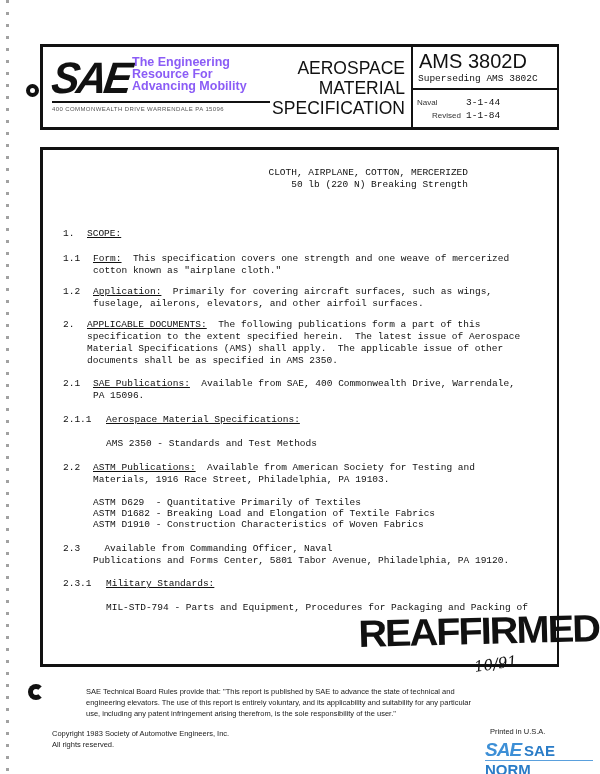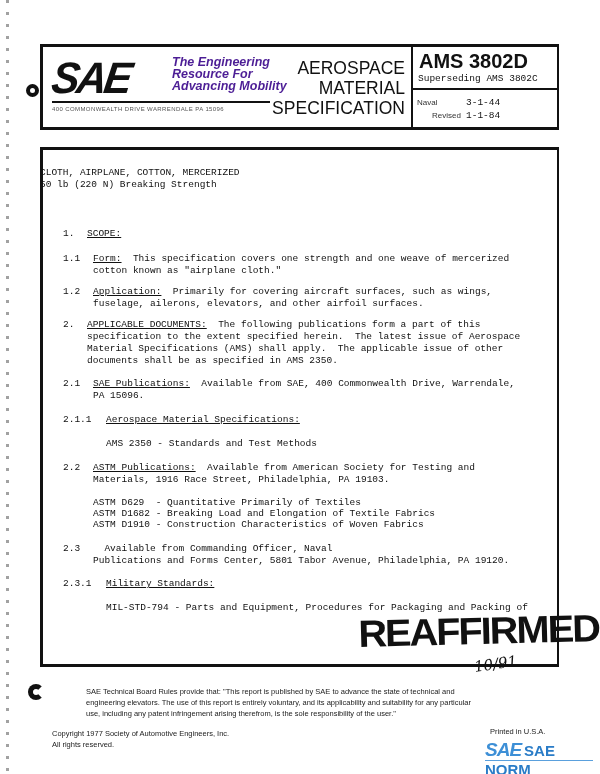--- a/index.html
+++ b/index.html
@@ -9,38 +9,38 @@
     font-family: "Liberation Mono", "DejaVu Sans Mono", monospace;
   }
   .abs { position: absolute; }
   
   .edge-marks { left: 6px; top: 0; width: 3px; height: 774px;
     background: repeating-linear-gradient(to bottom, #555 0 3px, transparent 3px 12px); opacity: .55; }
   
   .hdr { left: 40px; top: 44px; width: 519px; height: 86px; border: 3px solid #111; border-right-width: 2px; box-sizing: border-box; }
   .hdr-logo { left: 52px; top: 56px; width: 100px; height: 44px; }
   .sae-letters { font-family: "Liberation Sans", sans-serif; font-weight: 900; font-style: italic; font-size: 42px; letter-spacing: -3px; line-height: 44px; color:#111; transform: skewX(-8deg) scaleY(1.05); }
-  .tagline { left: 132px; top: 56px; font-family: "Liberation Sans", sans-serif; font-style: italic; font-weight: bold; font-size: 12.5px; line-height: 12px; color:#4c1d95;margin-left:40px; }
+  .tagline { left: 132px; top: 56px; font-family: "Liberation Sans", sans-serif; font-weight: bold; font-size: 12.5px; line-height: 12px; color:#8b5cf6; }
   .logo-rule { left: 52px; top: 101px; width: 218px; height: 1.5px; background: #111; }
   .addr { left: 52px; top: 106px; font-family: "Liberation Sans", sans-serif; font-size: 6px; letter-spacing: .4px; color: #555; }
   .ams-title { left: 270px; top: 58px; width: 135px; text-align: right; font-family: "Liberation Sans", sans-serif; font-size: 17.5px; line-height: 20px; color:#111; }
   .divider-v { left: 411px; top: 44px; width: 2px; height: 86px; background: #111; }
   .num-box { left: 411px; top: 44px; width: 148px; height: 46px; border-bottom: 2px solid #111; box-sizing: border-box; }
-  .ams-num { left: 419px; top: 50px; font-family: "Liberation Sans", sans-serif; font-weight: bold; font-size: 20px; color:#111; }
+  .ams-num { left: 419px; top: 50px; font-family: "Liberation Sans", sans-serif; font-weight: normal; font-size: 20px; color:#111; }
   .supersede { left: 418px; top: 73px; font-size: 8.5px; }
   .issued-lbl { left: 417px; top: 98px; font-family: "Liberation Sans", sans-serif; font-size: 8px; color:#333; }
   .issued-val { left: 466px; top: 97px; font-size: 9px; }
   .revised-lbl { left: 417px; top: 111px; font-family: "Liberation Sans", sans-serif; font-size: 8px; color:#333;padding-left:15px; }
   .revised-val { left: 466px; top: 110px; font-size: 9px; }
   .hole { width: 13px; height: 13px; border: 4px solid #111; border-radius: 50%; background: #fff; box-sizing: border-box; }
   .hole-top { left: 26px; top: 84px; }
   .hole-bot { left: 28px; top: 684px; width: 16px; height: 16px; border-width: 5px; border-right-color: transparent; }
   
   .body-box { left: 40px; top: 147px; width: 519px; height: 520px; border: 3px solid #111; border-right-width: 2px; box-sizing: border-box; }
-  .doc-title { left: 40px; top: 167px; width: 428px; text-align: left; font-size: 9.5px; line-height: 12px; }
+  .doc-title { left: 40px; top: 167px; width: 428px; text-align: right; font-size: 9.5px; line-height: 12px; }
   .txt { font-size: 9.5px; line-height: 12px; white-space: pre; }
   .u { text-decoration: underline; }
   
   .stamp { left: 364px; top: 610px; font-family: "Liberation Sans", sans-serif; font-weight: 900; font-size: 38px; letter-spacing: -2px; transform: scaleX(1.05) rotate(-1.5deg); color: #111; }
   .stamp-date { left: 474px; top: 655px; font-family: "DejaVu Serif", serif; font-style: italic; font-size: 15px; transform: rotate(-8deg); }
   .footer-note { left: 86px; top: 686px; font-family: "Liberation Sans", sans-serif; font-size: 7.5px; line-height: 11px; color:#222; }
   .copyright { left: 52px; top: 728px; font-family: "Liberation Sans", sans-serif; font-size: 7.5px; line-height: 11px; color:#222; }
   .printed { left: 490px; top: 727px; font-family: "Liberation Sans", sans-serif; font-size: 7.5px; color:#222; }
   .wm { left: 485px; top: 739px; font-family: "Liberation Sans", sans-serif; font-weight: bold; }
   .wm-logo { color: #3d8fd6; font-size: 19px; font-style: italic; letter-spacing: -1px; }
@@ -145,20 +145,20 @@
 <div class="abs stamp">REAFFIRMED</div>
 <div class="abs stamp-date">10/91</div>
 
 <div class="abs hole hole-bot"></div>
 <div class="abs footer-note">
   <div>SAE Technical Board Rules provide that: "This report is published by SAE to advance the state of technical and</div>
   <div>engineering elevators. The use of this report is entirely voluntary, and its applicability and suitability for any particular</div>
   <div>use, including any patent infringement arising therefrom, is the sole responsibility of the user."</div>
 </div>
 <div class="abs copyright">
-  <div>Copyright  1977  Society of Automotive Engineers, Inc.</div>
+  <div>Copyright  1983  Society of Automotive Engineers, Inc.</div>
   <div>All rights reserved.</div>
 </div>
 <div class="abs printed">Printed in U.S.A.</div>
 <div class="abs wm">
   <span class="wm-logo">SAE</span><span class="wm-text">SAE NORM</span>
 </div>
 <div class="abs wm-sub"></div>
 
 </body></html>

